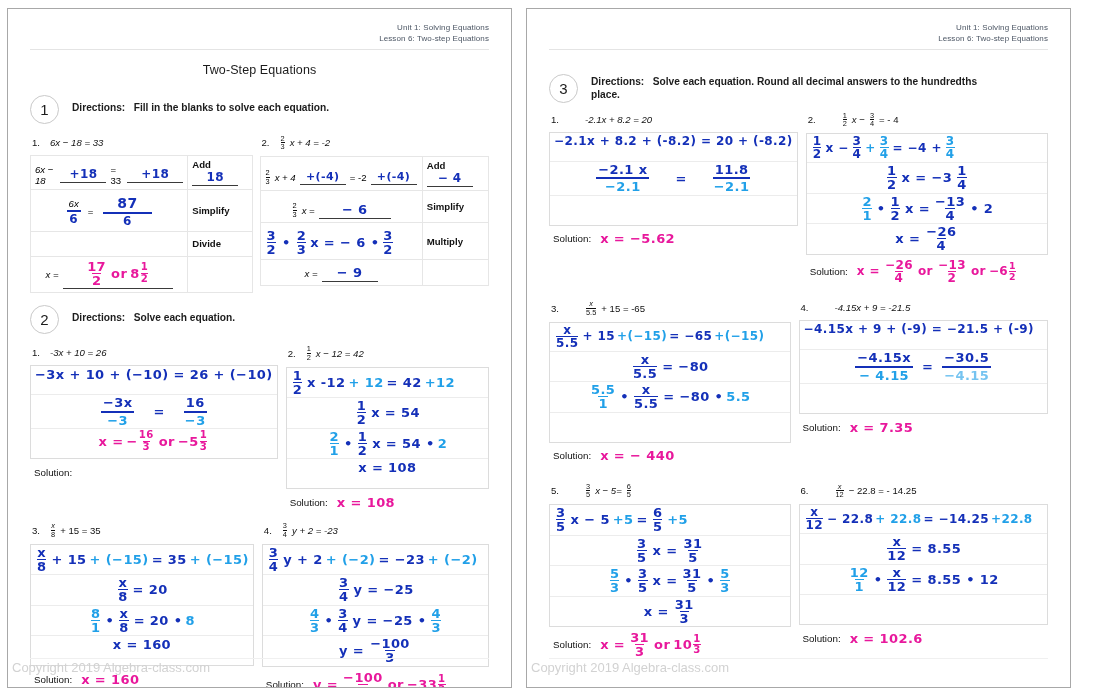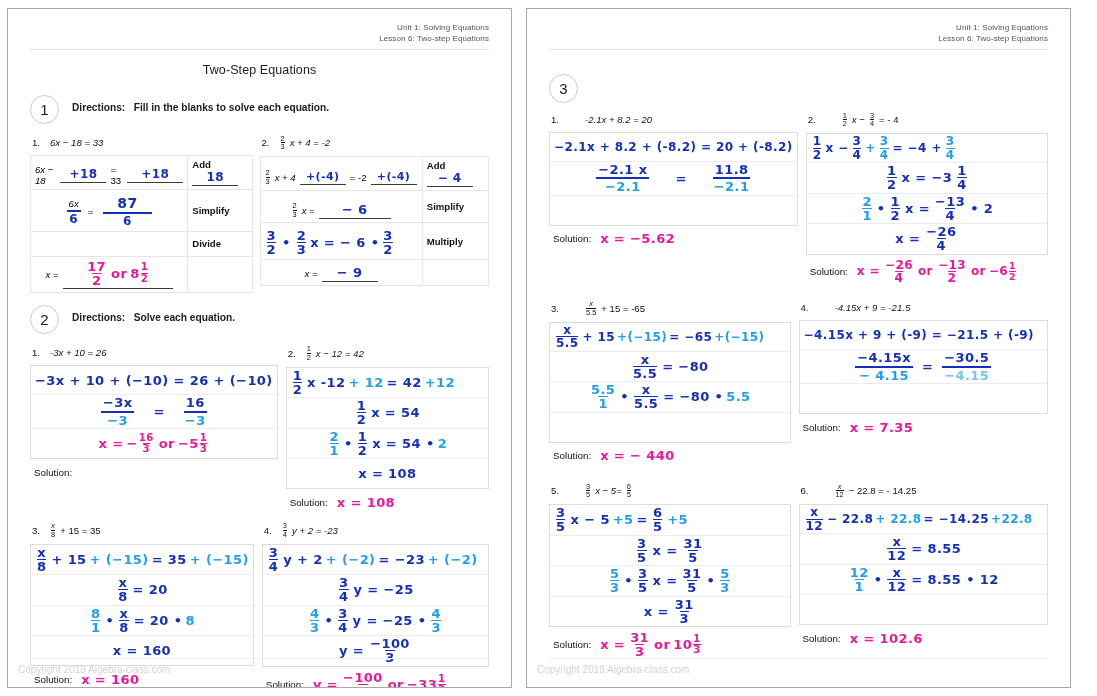--- a/index.html
+++ b/index.html
@@ -79,21 +79,21 @@
     height: 25px;
   }
   .fill-table td.work { width: 71%; }
   .fill-table td.op { width: 29%; font-size: 9.6px; color: #111; font-weight: 600; }
 
   
   .work-box { border: 1px solid #dcdcdc; }
   .work-row {
     border-bottom: 1px solid #ececec;
     min-height: 29px;
-    display: flex; align-items: center;
+    display: flex; align-items: flex-start;
     padding: 1px 4px;
     overflow: visible;
   }
   .work-row:last-child { border-bottom: none; }
   .work-row.blank { min-height: 29px; }
   .sol-row {
     display: flex; align-items: center; gap: 9px;
     padding: 4px 4px 4px 4px;
     min-height: 26px;
   }
@@ -157,22 +157,22 @@
   .divf {
     display: inline-flex; flex-direction: column; align-items: center;
     margin: 0 3px; line-height: 1.05;
   }
   .divf .top { border-bottom: 2px solid #1430b8; padding: 0 2px 1px 2px; }
   .divf .bot { padding-top: 1px; }
 
   .eqline { display: inline-flex; align-items: center; gap: 4px; }
 
   .footer {
-    position: absolute; left: 10px; bottom: 12px;
-    font-size: 10px; color: #d2d2d2;
+    position: absolute; left: 4px; bottom: 12px;
+    font-size: 13px; color: #d2d2d2;
   }
   .foot-rule {
     position: absolute; left: 22px; right: 22px; bottom: 28px;
     border-bottom: 1px solid #f0f0f0;
   }
 </style>
 </head>
 <body>
 
 <div class="spread">
@@ -632,20 +632,25 @@
 
       <div class="unit-head">
         <div>Unit 1: Solving Equations</div>
         <div>Lesson 6: Two-step Equations</div>
       </div>
       <div class="head-rule"></div>
 
       <div class="section" style="margin-top:24px;">
         <div class="section-head">
           <div class="sec-circle">3</div>
+          <div class="sec-dir" style="padding-top:1px; max-width:400px;">
+            <span class="lbl">Directions:</span>
+            &nbsp;
+            <span>Solve each equation. Round all decimal answers to the hundredths place.</span>
+          </div>
         </div>
 
         <div class="prob-grid" style="margin-top:9px;">
           <div class="prob-col" style="padding-right:8px;">
             <div class="prob-label">
               <span class="num">1.</span>
               <span class="ital" style="padding-left:16px;">-2.1x + 8.2 = 20</span>
             </div>
             <div class="work-box">
               <div class="work-row">

